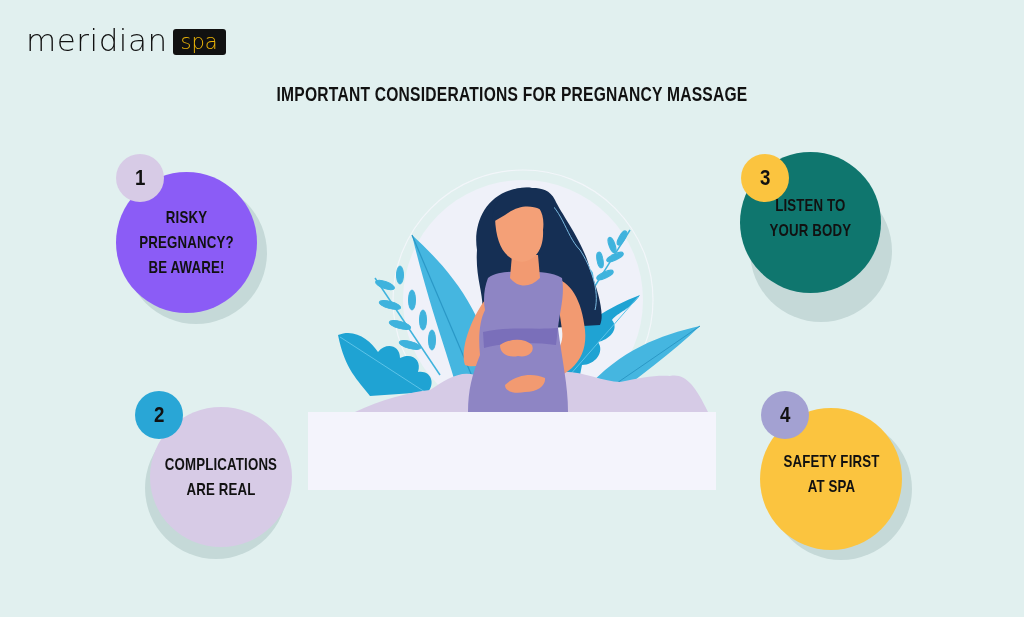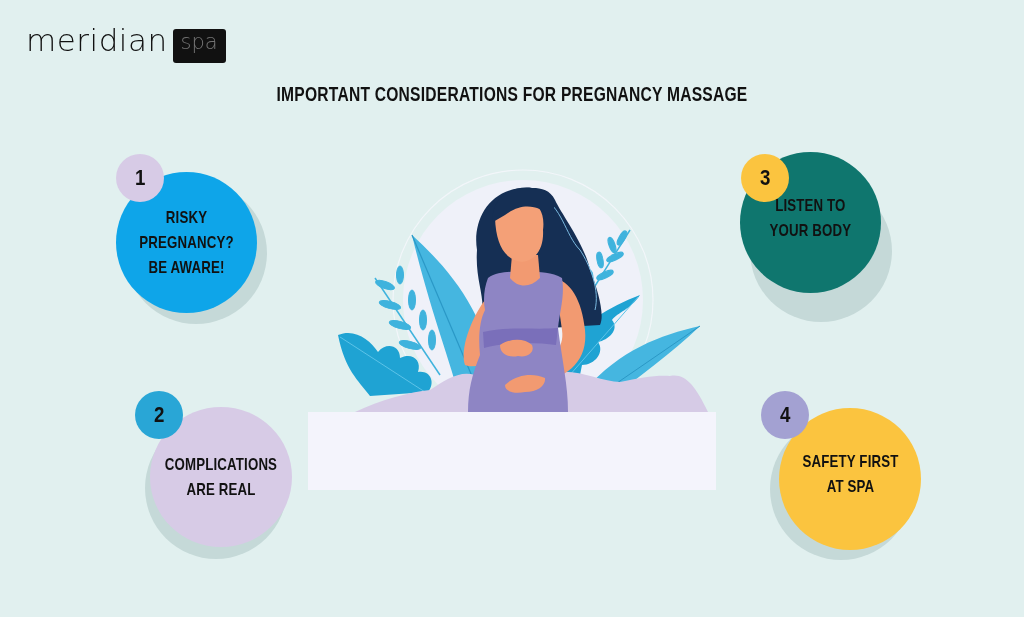--- a/index.html
+++ b/index.html
@@ -13,25 +13,25 @@
     position: absolute; left: 26px; top: 26px;
     display: flex; align-items: flex-start; gap: 5px;
   }
   .logo-word {
     font-family: "DejaVu Sans", sans-serif;
     font-size: 31px; font-weight: 300; color: #111;
     letter-spacing: 0.5px; line-height: 1;
     transform: scaleY(0.95);
   }
   .logo-tag {
-    background: #111; color: #737373;
+    background: #111; color: #eab308;
     font-family: "DejaVu Sans", sans-serif;
     font-size: 21px; font-weight: 300;
     padding: 0 8px 2px 8px; border-radius: 3px;
-    line-height: 26px; height: 34px; margin-top: 3px;
+    line-height: 26px; height: 26px; margin-top: 3px;
   }
   .title {
     position: absolute; left: 0; width: 1024px; top: 83px;
     text-align: center;
     font-family: "Liberation Sans", sans-serif;
     font-weight: 700; font-size: 20px; color: #111;
     letter-spacing: 0.3px;
     transform: scaleX(0.78);
     transform-origin: 512px 0;
   }
@@ -71,21 +71,21 @@
 <body>
 
 <div class="logo">
   <span class="logo-word">meridian</span>
   <span class="logo-tag">spa</span>
 </div>
 
 <div class="title">IMPORTANT CONSIDERATIONS FOR PREGNANCY MASSAGE</div>
 
 <div class="bubble-shadow" style="left:125px;top:182px;width:142px;height:142px;"></div>
-<div class="bubble" style="left:116px;top:172px;width:141px;height:141px;background:#0ea5e9;">
+<div class="bubble" style="left:116px;top:172px;width:141px;height:141px;background:#8b5cf6;">
   <span class="bubble-text">RISKY
 PREGNANCY?
 BE AWARE!</span>
 </div>
 <div class="badge" style="left:116px;top:154px;background:#d7cbe6;">
   <span class="badge-num">1</span>
 </div>
 
 <div class="bubble-shadow" style="left:145px;top:417px;width:142px;height:142px;"></div>
 <div class="bubble" style="left:150px;top:407px;width:142px;height:140px;background:#d7cbe6;">
@@ -99,21 +99,21 @@
 <div class="bubble-shadow" style="left:750px;top:180px;width:142px;height:142px;"></div>
 <div class="bubble" style="left:740px;top:152px;width:141px;height:141px;background:#0f766e;">
   <span class="bubble-text" style="margin-top:-10px;">LISTEN TO
 YOUR BODY</span>
 </div>
 <div class="badge" style="left:741px;top:154px;background:#fbc43f;">
   <span class="badge-num">3</span>
 </div>
 
 <div class="bubble-shadow" style="left:770px;top:418px;width:142px;height:142px;"></div>
-<div class="bubble" style="left:779px;top:408px;width:142px;height:142px;background:#fbc43f;">
+<div class="bubble" style="left:760px;top:408px;width:142px;height:142px;background:#fbc43f;">
   <span class="bubble-text" style="margin-top:-10px;">SAFETY FIRST
 AT SPA</span>
 </div>
 <div class="badge" style="left:761px;top:391px;background:#a3a1d2;">
   <span class="badge-num">4</span>
 </div>
 
 <svg class="illustration" viewBox="0 0 430 340" xmlns="http://www.w3.org/2000/svg">
 
   <circle cx="223" cy="140" r="130" fill="none" stroke="#f4f6fb" stroke-width="1.2" opacity="0.9"></circle>

